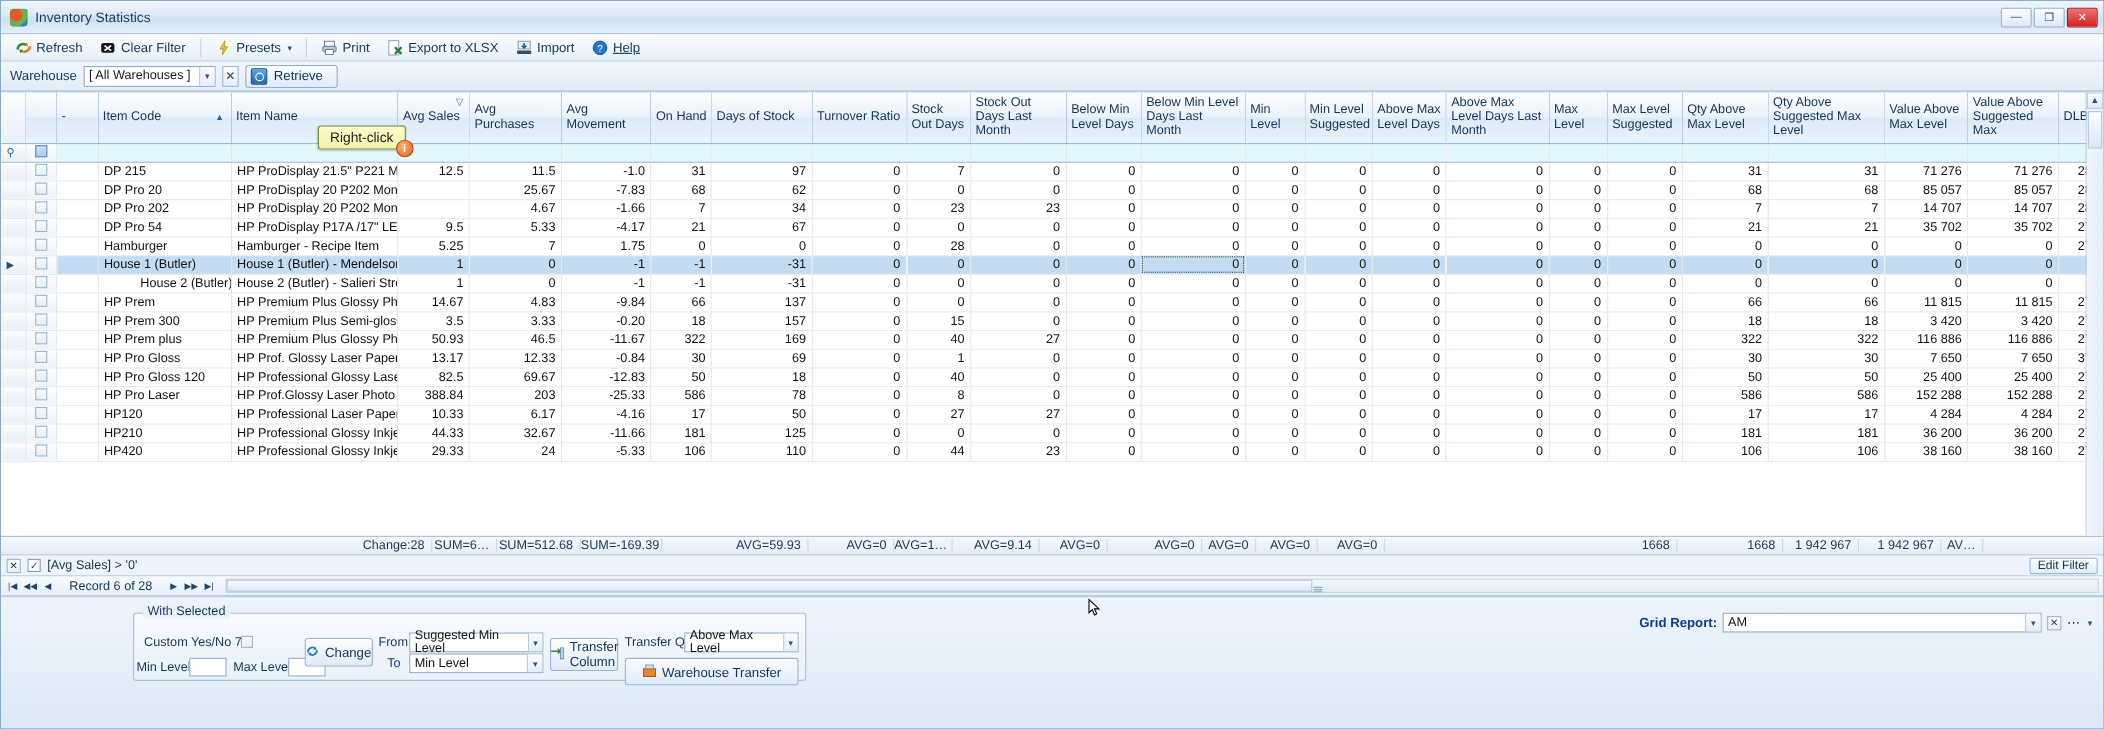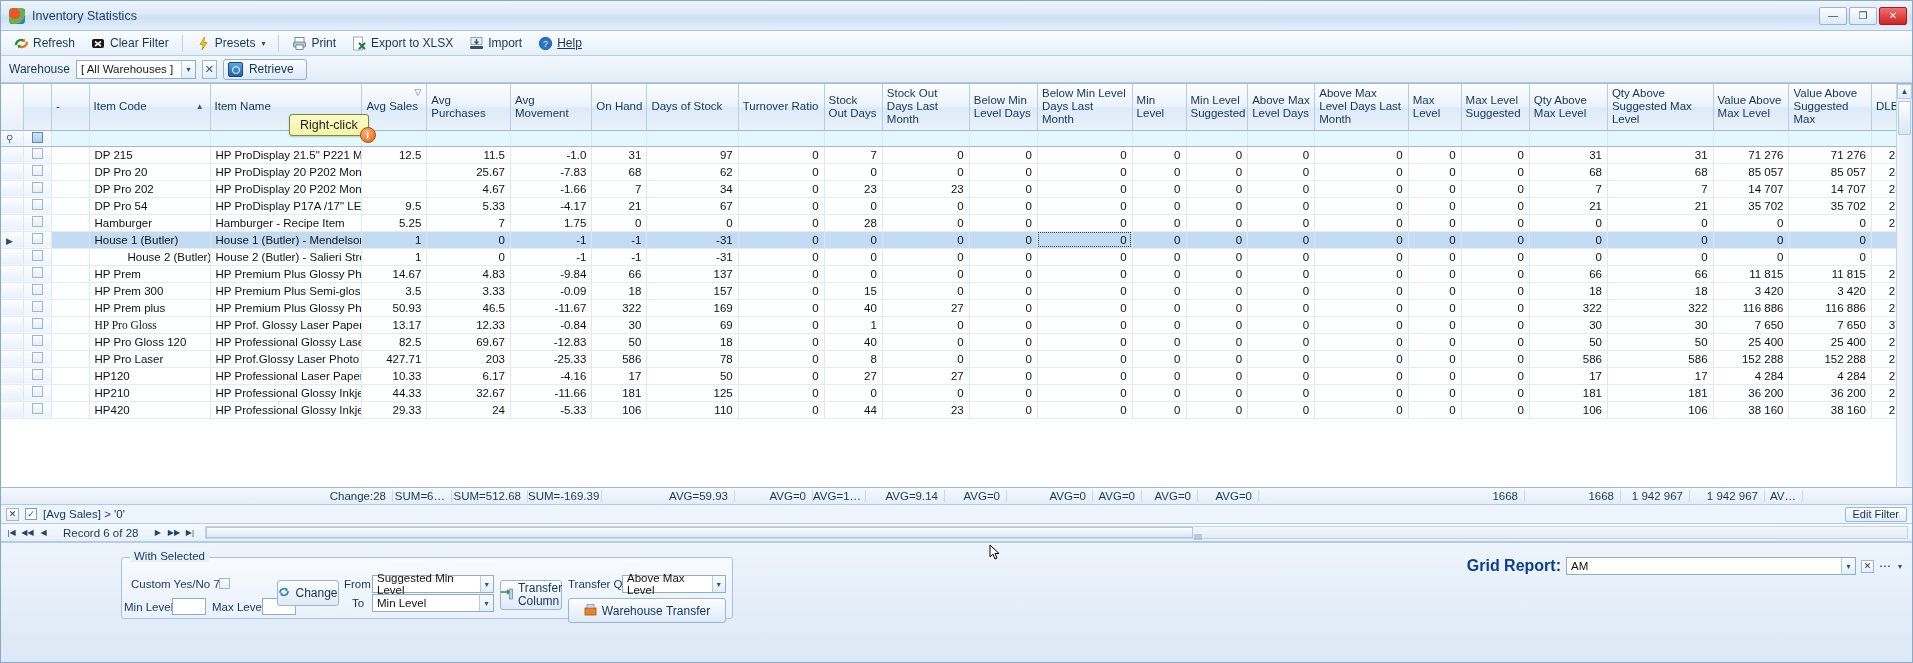--- a/index.html
+++ b/index.html
@@ -242,21 +242,21 @@
   .vscroll .arrowbox {
     height:15px; border:1px solid #b6c9dc; background:linear-gradient(#fbfdff,#dde9f6);
     display:flex;align-items:center;justify-content:center;font-size:8px;color:#2a4d72;
   }
   .vscroll .thumb { position:absolute; top:17px; left:1px; right:1px; height:34px;
     background: linear-gradient(#fcfdff,#d9e7f5); border:1px solid #b3c8dc;}
   .gridreport {
     position:absolute; right:10px; top:14px;
     display:flex; align-items:center; gap:5px;
   }
-  .gr-label { font-weight:bold; color:#0b3d91; font-size:16px; }
+  .gr-label { font-weight:bold; color:#0b3d91; font-size:12px; }
 </style>
 </head>
 <body>
 
 <div class="window">
 
   <div class="titlebar">
     <div class="title-icon"></div>
     <div class="title-text">Inventory Statistics</div>
     <div class="win-btns">
@@ -637,21 +637,21 @@
             <td class="r" style="width: 38px;">277</td>
           </tr>
           <tr>
             <td class="rowhdr"></td>
             <td class="chkcell"><span class="chk"></span></td>
             <td style="width: 34px;"></td>
             <td style="width: 110px;">HP Prem 300</td>
             <td style="width: 138px;">HP Premium Plus Semi-gloss P…</td>
             <td class="r" style="width: 59px;">3.5</td>
             <td class="r" style="width: 76px;">3.33</td>
-            <td class="r" style="width: 74px;">-0.09</td>
+            <td class="r" style="width: 74px;">-0.20</td>
             <td class="r" style="width: 50px;">18</td>
             <td class="r" style="width: 83px;">157</td>
             <td class="r" style="width: 78px;">0</td>
             <td class="redcell" style="width: 53px;">15</td>
             <td class="r" style="width: 79px;">0</td>
             <td class="r" style="width: 62px;">0</td>
             <td class="r" style="width: 86px;">0</td>
             <td class="r" style="width: 49px;">0</td>
             <td class="r" style="width: 56px;">0</td>
             <td class="r" style="width: 61px;">0</td>
@@ -689,21 +689,21 @@
             <td class="r" style="width: 71px;">322</td>
             <td class="r" style="width: 96px;">322</td>
             <td class="r" style="width: 69px;">116 886</td>
             <td class="r" style="width: 75px;">116 886</td>
             <td class="r" style="width: 38px;">277</td>
           </tr>
           <tr>
             <td class="rowhdr"></td>
             <td class="chkcell"><span class="chk"></span></td>
             <td style="width: 34px;"></td>
-            <td style="width: 110px; font-family: Liberation Serif, serif;">HP Pro Gloss</td>
+            <td style="width: 110px;">HP Pro Gloss</td>
             <td style="width: 138px;">HP Prof. Glossy Laser Paper 1…</td>
             <td class="r" style="width: 59px;">13.17</td>
             <td class="r" style="width: 76px;">12.33</td>
             <td class="r" style="width: 74px;">-0.84</td>
             <td class="r" style="width: 50px;">30</td>
             <td class="r" style="width: 83px;">69</td>
             <td class="r" style="width: 78px;">0</td>
             <td class="redcell" style="width: 53px;">1</td>
             <td class="r" style="width: 79px;">0</td>
             <td class="r" style="width: 62px;">0</td>
@@ -747,21 +747,21 @@
             <td class="r" style="width: 69px;">25 400</td>
             <td class="r" style="width: 75px;">25 400</td>
             <td class="r" style="width: 38px;">277</td>
           </tr>
           <tr>
             <td class="rowhdr"></td>
             <td class="chkcell"><span class="chk"></span></td>
             <td style="width: 34px;"></td>
             <td style="width: 110px;">HP Pro Laser</td>
             <td style="width: 138px;">HP Prof.Glossy Laser Photo P…</td>
-            <td class="r" style="width: 59px;">427.71</td>
+            <td class="r" style="width: 59px;">388.84</td>
             <td class="r" style="width: 76px;">203</td>
             <td class="r" style="width: 74px; margin-left: 40px;">-25.33</td>
             <td class="r" style="width: 50px;">586</td>
             <td class="r" style="width: 83px;">78</td>
             <td class="r" style="width: 78px;">0</td>
             <td class="redcell" style="width: 53px;">8</td>
             <td class="r" style="width: 79px;">0</td>
             <td class="r" style="width: 62px;">0</td>
             <td class="r" style="width: 86px;">0</td>
             <td class="r" style="width: 49px;">0</td>

